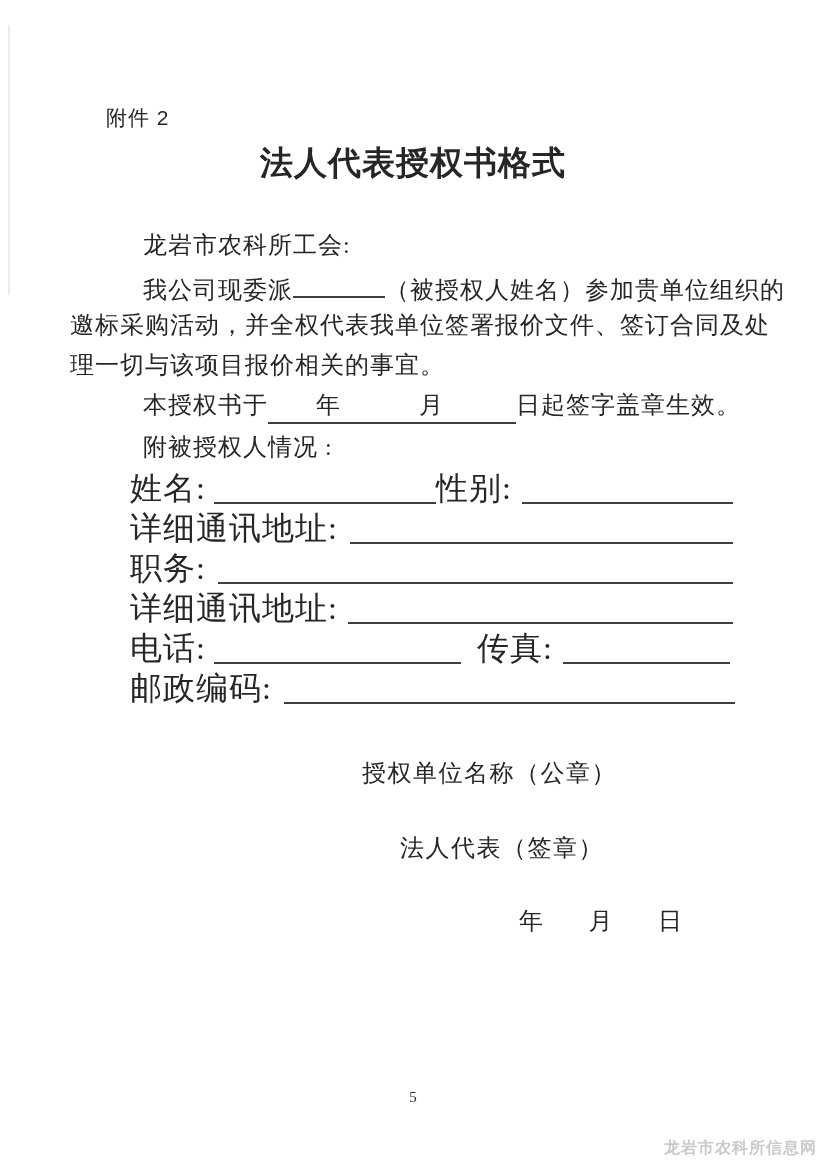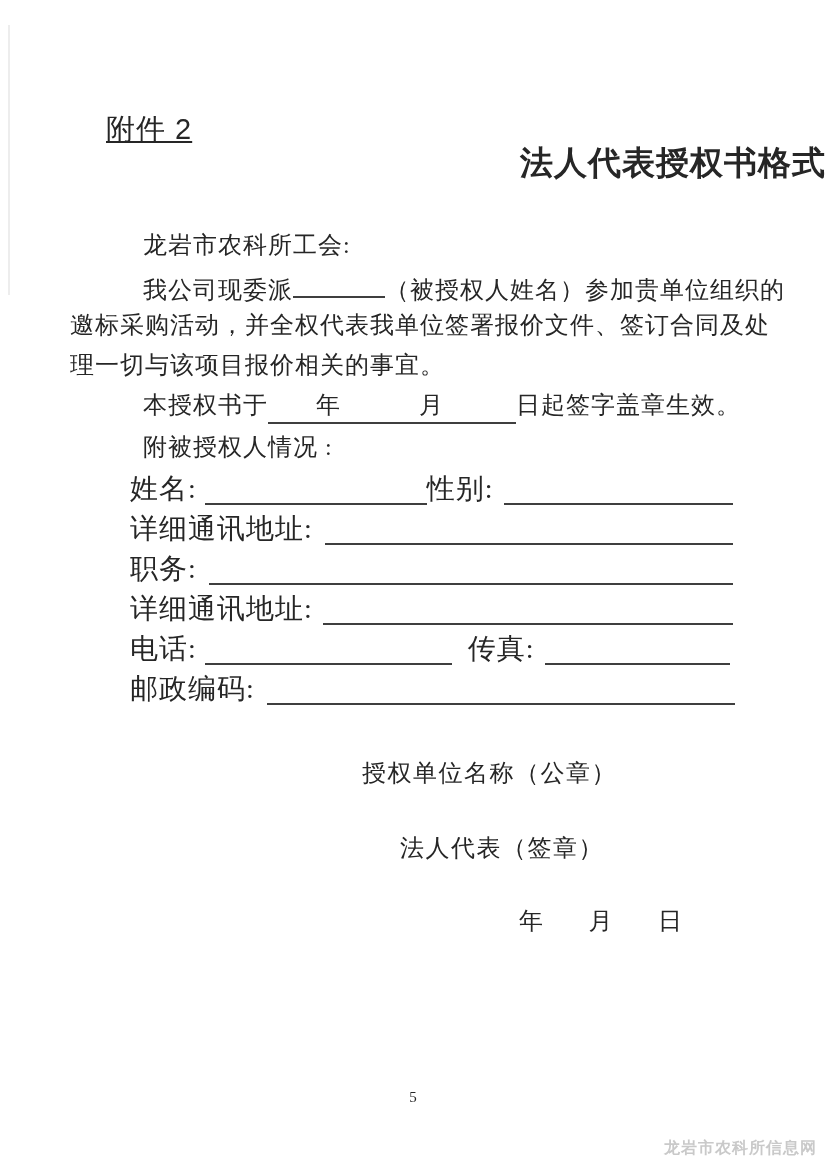--- a/index.html
+++ b/index.html
@@ -14,29 +14,28 @@
     position: relative;
     width: 826px;
     height: 1168px;
     background: var(--background);
     font-family: "Liberation Serif", "DejaVu Serif", serif;
     color: var(--text);
     overflow: hidden;
   }
   .abs { position: absolute; }
   .attachment {
-    left: 106px; top: 110px;
+    left: 106px; top: 104px;
     font-family: "Liberation Sans", "DejaVu Sans", sans-serif;
-    font-size: 29px;
+    font-size: 21px;
     letter-spacing: 1px;
-    text-decoration: underline;
   }
   .title {
     left: 0; top: 141px; width: 100%;
-    text-align: right;
+    text-align: center;
     font-size: 33px;
     font-weight: bold;
     letter-spacing: 1px;
   }
   .bodyline {
     font-size: 24px;
     letter-spacing: 1px;
     line-height: 33px;
     white-space: nowrap;
   }
@@ -54,22 +53,22 @@
     align-items: baseline;
     border-bottom: 2px solid var(--underline);
     vertical-align: baseline;
   }
   .sp { display: inline-block; height: 1px; }
   
   .fieldrow {
     position: absolute;
     left: 130px;
     display: flex;
-    align-items: flex-end;
-    font-size: 28px;
+    align-items: center;
+    font-size: 32px;
     letter-spacing: 1px;
     line-height: 33px;
     white-space: nowrap;
   }
   .fieldrow .blank { height: 31px; }
   .grow { flex: 1 1 auto; }
   .sigline {
     font-size: 24px;
     letter-spacing: 1.5px;
     white-space: nowrap;

